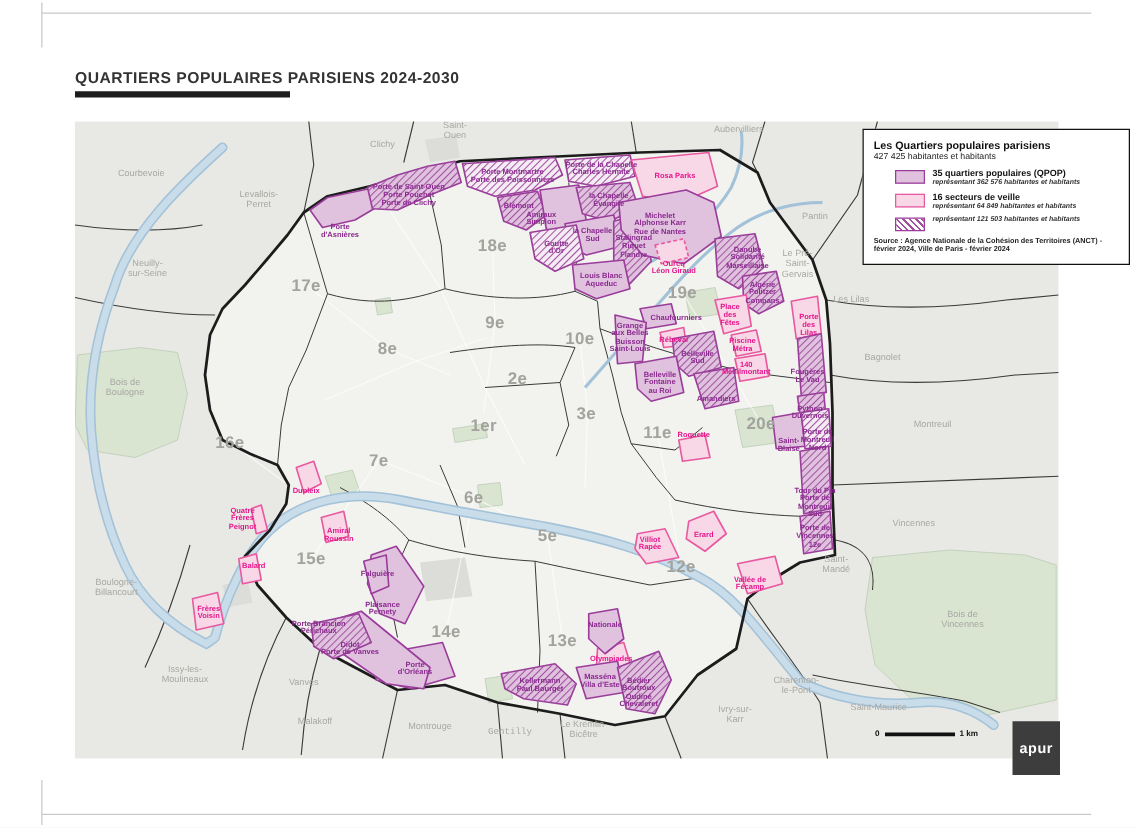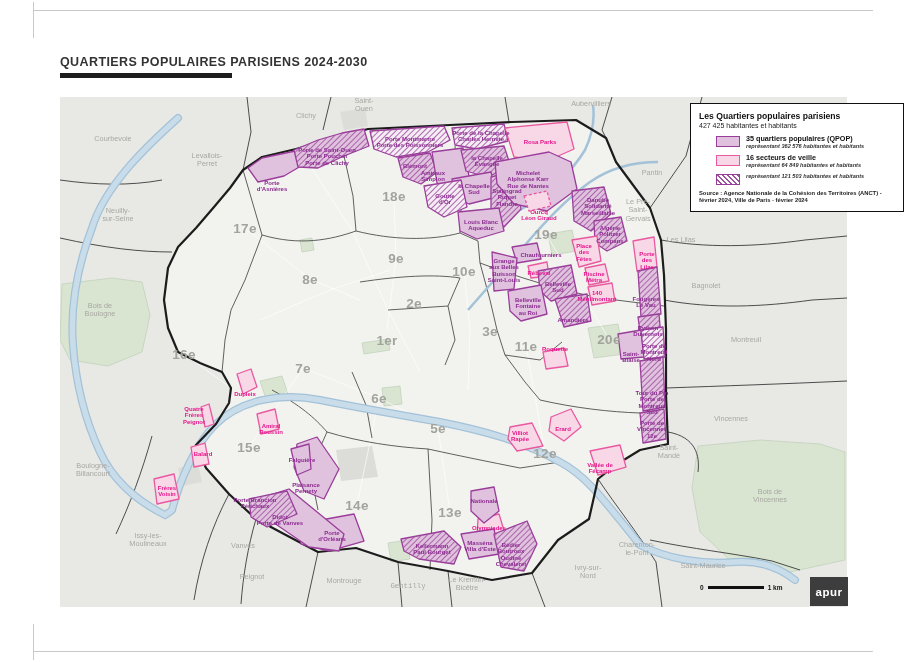--- a/index.html
+++ b/index.html
@@ -30,21 +30,21 @@
   .sw-veille{background:#f8d7e7;border:1.6px solid #e8599f;}
   .sw-qpv{background:repeating-linear-gradient(45deg,#ffffff 0 2.2px,#a052a0 2.2px 3.6px);
           border:1.6px solid #9a3d9a;}
   .leg-txt{font-size:7.2px;font-weight:bold;color:#111;line-height:1.12;}
   .leg-rep{font-size:5.6px;font-style:italic;font-weight:bold;color:#333;}
   #legend .src{font-size:5.8px;font-weight:bold;color:#222;line-height:1.25;margin-top:3px;}
   
   #scalebar{position:absolute;left:700px;top:584px;display:flex;align-items:center;
      font-size:6.5px;font-weight:bold;color:#111;}
   #scalebar .bar{width:56px;height:3px;background:#111;margin:0 4px;}
-  #apur{position:absolute;left:810px;top:577px;width:38px;height:29px;background:#3d3d3d;
+  #apur{position:absolute;left:810px;top:577px;width:38px;height:43px;background:#3d3d3d;
      color:#fff;font-size:11.5px;font-weight:bold;display:flex;align-items:center;
      justify-content:center;letter-spacing:.5px;}
 </style>
 </head>
 <body>
 
 <div class="crop" style="left:33px;top:10px;width:840px;height:1px;"></div>
 <div class="crop" style="left:33px;top:651px;width:840px;height:1px;"></div>
 <div class="crop" style="left:33px;top:2px;width:1px;height:36px;"></div>
 <div class="crop" style="left:33px;top:624px;width:1px;height:36px;"></div>
@@ -215,40 +215,40 @@
       <div class="lbl commune-label" style="left: 686px; top: 243px;">Montreuil</div>
       <div class="lbl commune-label" style="left: 671px; top: 322px;">Vincennes</div>
       <div class="lbl commune-label" style="left: 609px; top: 355px;">Saint-
 Mandé</div>
       <div class="lbl commune-label" style="left: 710px; top: 399px;">Bois de
 Vincennes</div>
       <div class="lbl commune-label" style="left: 577px; top: 452px;">Charenton-
 le-Pont</div>
       <div class="lbl commune-label" style="left: 643px; top: 469px;">Saint-Maurice</div>
       <div class="lbl commune-label" style="left: 528px; top: 475px;">Ivry-sur-
-Nord</div>
+Karr</div>
       <div class="lbl commune-label" style="left: 407px; top: 487px;">Le Kremlin-
 Bicêtre</div>
       <div class="lbl commune-label" style="left: 348px; top: 489px; font-family: Liberation Mono, monospace;">Gentilly</div>
       <div class="lbl commune-label" style="left: 284px; top: 484px;">Montrouge</div>
-      <div class="lbl commune-label" style="left: 192px; top: 480px;">Peignot</div>
+      <div class="lbl commune-label" style="left: 192px; top: 480px;">Malakoff</div>
       <div class="lbl commune-label" style="left: 183px; top: 449px;">Vanves</div>
       <div class="lbl commune-label" style="left: 88px; top: 443px;">Issy-les-
 Moulineaux</div>
       <div class="lbl commune-label" style="left: 33px; top: 373px;">Boulogne-
 Billancourt</div>
       <div class="lbl commune-label" style="left: 40px; top: 213px;">Bois de
 Boulogne</div>
       <div class="lbl commune-label" style="left: 58px; top: 118px;">Neuilly-
 sur-Seine</div>
       <div class="lbl commune-label" style="left: 147px; top: 63px;">Levallois-
 Perret</div>
       <div class="lbl arr-label" style="left: 327px; top: 243px;">1er</div>
       <div class="lbl arr-label" style="left: 354px; top: 206px;">2e</div>
-      <div class="lbl arr-label" style="left: 409px; top: 234px; margin-left: 21px;">3e</div>
+      <div class="lbl arr-label" style="left: 409px; top: 234px;">3e</div>
       <div class="lbl arr-label" style="left: 378px; top: 331px;">5e</div>
       <div class="lbl arr-label" style="left: 319px; top: 301px;">6e</div>
       <div class="lbl arr-label" style="left: 243px; top: 271px;">7e</div>
       <div class="lbl arr-label" style="left: 250px; top: 182px;">8e</div>
       <div class="lbl arr-label" style="left: 336px; top: 161px;">9e</div>
       <div class="lbl arr-label" style="left: 404px; top: 174px;">10e</div>
       <div class="lbl arr-label" style="left: 466px; top: 249px;">11e</div>
       <div class="lbl arr-label" style="left: 485px; top: 356px;">12e</div>
       <div class="lbl arr-label" style="left: 390px; top: 415px;">13e</div>
       <div class="lbl arr-label" style="left: 297px; top: 408px;">14e</div>

